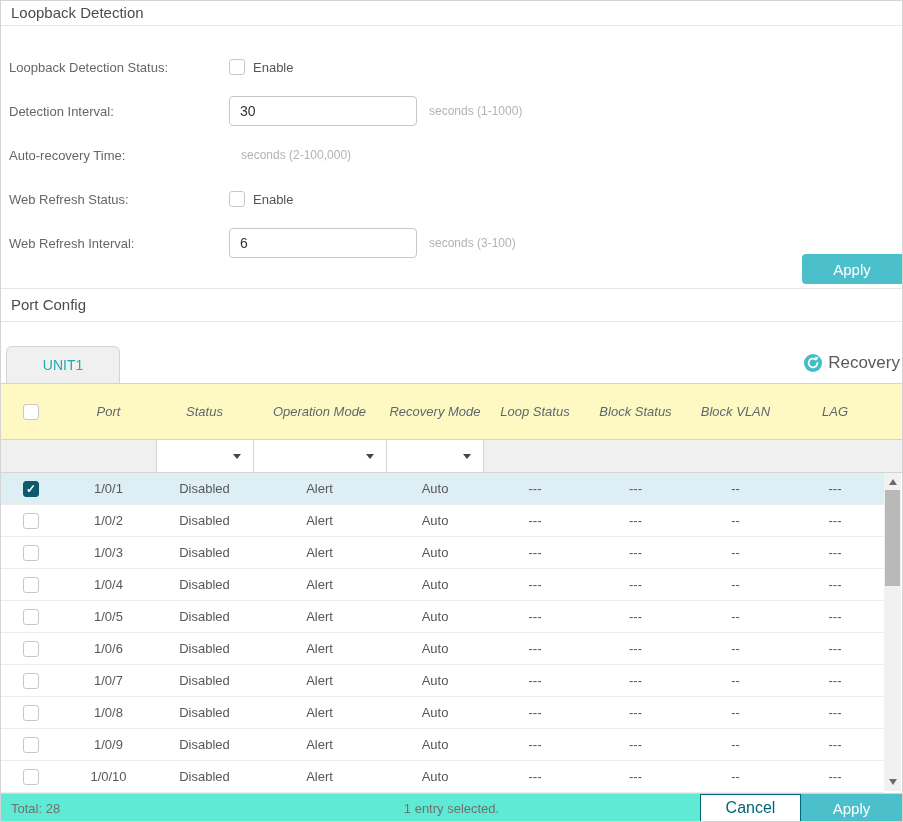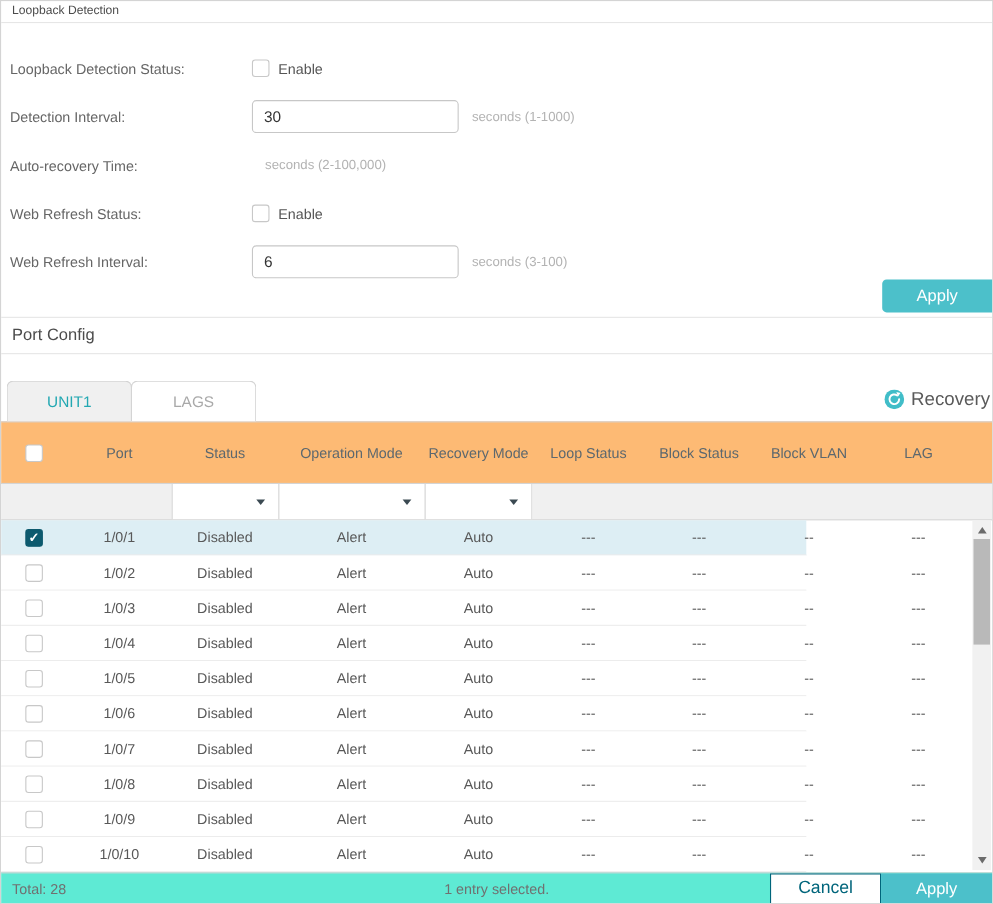--- a/index.html
+++ b/index.html
@@ -2,21 +2,21 @@
 <html><head>
 <meta charset="utf-8">
 <style>
   * { box-sizing: border-box; margin: 0; padding: 0; }
   html,body { background:#fff; }
   body { font-family:"Liberation Sans", sans-serif; width:903px; height:822px; }
   .page { width:903px; height:822px; border:1px solid #d4d4d4; background:#fff; position:relative; overflow:hidden; }
 
   
   .sec1 { height:287px; position:relative; }
-  .sec-title { font-size:11px; color:#4c4c4c; padding:3px 10px 4px; border-bottom:1px solid #e6e6e6; }
+  .sec-title { font-size:15px; color:#4c4c4c; padding:3px 10px 4px; border-bottom:1px solid #e6e6e6; }
   .lform { padding:26px 0 0 8px; }
   .frow { display:flex; align-items:center; height:30px; margin-bottom:14px; }
   .flabel { width:220px; font-size:13px; color:#666; }
   .cbwrap { display:flex; align-items:center; }
   .cb { width:16px; height:16px; border:1px solid #c8c8c8; border-radius:3px; background:#fff; flex:none; }
   .cb.checked { background:#0d5a6e; border-color:#0d5a6e; display:flex; align-items:center; justify-content:center; color:#fff; font-size:12px; font-weight:bold; }
   .cb.checked::after { content:"\2713"; line-height:1; }
   .cblabel { margin-left:8px; font-size:13px; color:#555; }
   .tinput { width:188px; height:30px; border:1px solid #c7c7c7; border-radius:4px; padding:0 10px; font-size:14px; color:#333; font-family:"Liberation Sans", sans-serif; outline:none; }
   .hint { margin-left:12px; font-size:12px; color:#b3b3b3; }
@@ -27,41 +27,41 @@
   .sec2-title { font-size:15px; color:#4c4c4c; padding:7px 10px 4px; border-bottom:1px solid #e6e6e6; height:33px; }
   .tabsrow { position:relative; height:61px; }
   .tabs { position:absolute; left:5px; bottom:0; display:flex; }
   .tab { width:114px; height:37px; border:1px solid #d4d4d4; border-bottom:none; border-radius:6px 6px 0 0; display:flex; align-items:center; justify-content:center; font-size:14px; cursor:pointer; }
   .tab.active { background:#f0f0f0; color:#23a8b2; z-index:2; }
   .tab.inactive { background:#fff; color:#a9a9a9; margin-left:-1px; }
   .legend { position:absolute; right:2px; bottom:10px; display:flex; align-items:center; }
   .legend-label { margin-left:6px; font-size:17px; color:#5a5a5a; }
 
   
-  .thead { display:flex; height:57px; background:#fdba74; border-top:1px solid #d4d4d4; border-bottom:1px solid #d4d4d4; align-items:center; }
+  .thead { display:flex; height:57px; background:#fef9c3; border-top:1px solid #d4d4d4; border-bottom:1px solid #d4d4d4; align-items:center;font-style:italic; }
   .hcell { display:flex; align-items:center; justify-content:center; font-size:13px; color:#5d686e; text-align:center; line-height:17px; }
   .tfilter { display:flex; height:33px; background:#f0f0f0; border-bottom:1px solid #d4d4d4; }
   .fcell { height:100%; }
   .fcell-gray { background:#f0f0f0; }
   .fcell-dd { background:#fff; border-left:1px solid #d4d4d4; display:flex; align-items:center; justify-content:flex-end; padding-right:12px; cursor:pointer; }
   .fcell-dd.last { border-right:1px solid #d4d4d4; }
   .dd-arrow { width:0; height:0; border-left:4.5px solid transparent; border-right:4.5px solid transparent; border-top:5.5px solid #3b4a52; }
 
   .col-check { width:60px; flex:none; }
   .col-port { width:95px; flex:none; }
   .col-status { width:97px; flex:none; }
   .col-opmode { width:133px; flex:none; }
   .col-recmode { width:98px; flex:none; }
   .col-loop { width:102px; flex:none; }
   .col-bstatus { width:99px; flex:none; }
   .col-bvlan { width:101px; flex:none; }
   .col-lag { width:98px; flex:none; }
 
   .tbody { position:relative; height:320px; }
-  .trow { display:flex; height:32px; width:732px; border-bottom:1px solid #ececec; align-items:center; background:#fff; }
+  .trow { display:flex; height:32px; width:883px; border-bottom:1px solid #ececec; align-items:center; background:#fff; }
   .trow.selected { background:#ddeef4; }
   .tcell { display:flex; align-items:center; justify-content:center; font-size:13px; color:#585858; }
   .checkcell { display:flex; align-items:center; justify-content:center; }
 
   
   .vscroll { position:absolute; top:0; right:1px; width:17px; height:318px; background:#f1f1f1; }
   .scroll-arrow-up, .scroll-arrow-down { position:absolute; left:0; width:17px; height:14px; display:flex; align-items:center; justify-content:center; cursor:pointer; }
   .scroll-arrow-up { top:2px; }
   .scroll-arrow-down { bottom:2px; }
   .tri-up { width:0; height:0; border-left:4.5px solid transparent; border-right:4.5px solid transparent; border-bottom:6px solid #6b6b6b; }
@@ -114,21 +114,20 @@
     </div>
     <button class="btn-apply-top">Apply</button>
   </div>
 
   <div class="sec2">
     <div class="sec2-title">Port Config</div>
 
     <div class="tabsrow">
       <div class="tabs">
         <div class="tab active">UNIT1</div>
-        <div class="tab inactive">LAGS</div>
       </div>
       <div class="legend">
         <span style="display:flex;">
           <svg width="18" height="18" viewBox="0 0 18 18">
             <circle cx="9" cy="9" r="9" fill="#41bdc8"></circle>
             <path d="M13.4 9a4.4 4.4 0 1 1-1.7-3.5" stroke="#fff" stroke-width="1.8" fill="none" stroke-linecap="round"></path>
             <polygon points="10.9,2.4 14.6,3.2 12.4,6.4" fill="#fff"></polygon>
           </svg>
         </span>
         <span class="legend-label">Recovery</span>

